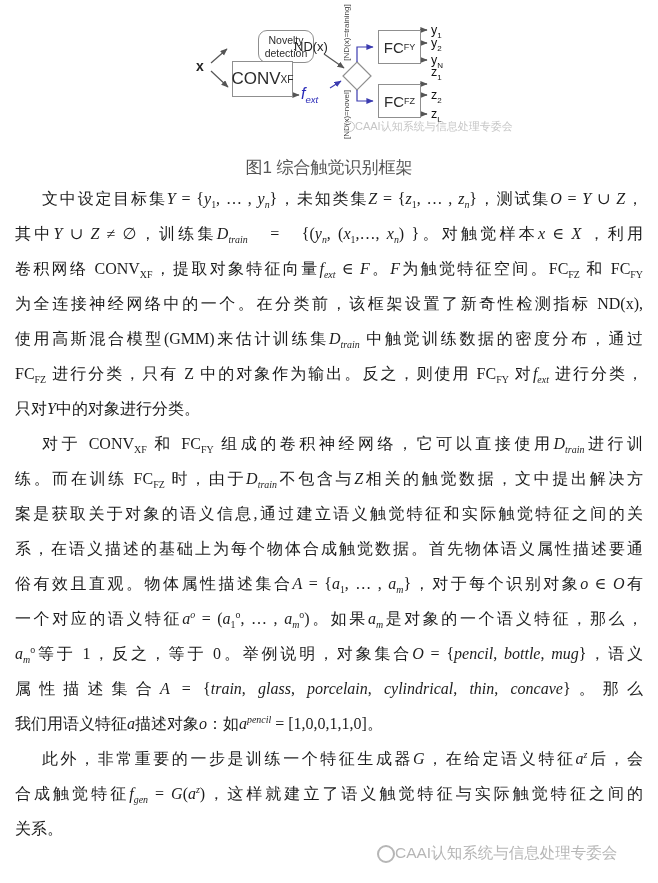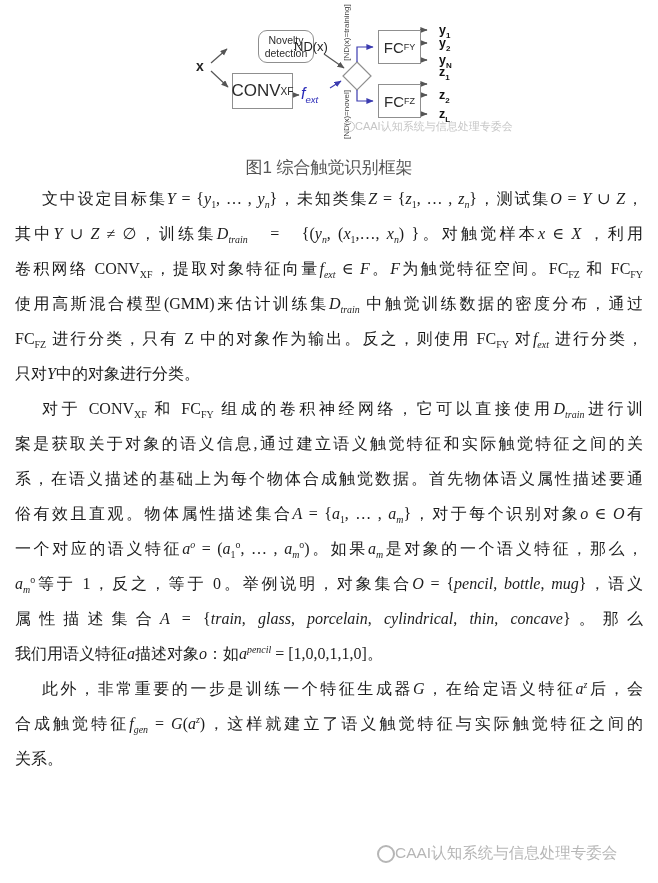--- a/index.html
+++ b/index.html
@@ -21,21 +21,21 @@
   .dg-math{font-family:Liberation Sans, sans-serif;font-style:italic;}
   .blue{color:#2a2ab8;}
   sub.small{font-size:0.6em;}
   .vlabel{
     position:absolute;font-family:"Liberation Sans","DejaVu Sans",sans-serif;
     font-size:8px;color:#444;width:62px;height:11px;text-align:center;
     transform:rotate(-90deg);transform-origin:center;
   }
   .outlab{
     position:absolute;left:431px;font-family:"Liberation Sans","DejaVu Sans",sans-serif;
-    font-size:12.5px;font-weight:700;color:#111;height:14px;line-height:14px;margin-left:8px;
+    font-size:12.5px;font-weight:400;color:#111;height:14px;line-height:14px;
   }
   .outlab sub{font-size:8px;}
   
   .wmark{display:flex;align-items:center;color:#c6c6c6;
     font-family:"Liberation Sans","DejaVu Sans",sans-serif;}
   .wmark .ring{display:inline-block;border-radius:50%;border:1.5px solid #c6c6c6;box-sizing:border-box;}
   #figure-watermark{left:344px;top:119px;font-size:11px;}
   #figure-watermark .ring{width:11px;height:11px;}
   #footer-watermark{left:377px;top:843px;font-size:15.5px;color:#b6b6b6;}
   #footer-watermark .ring{width:18px;height:18px;border-width:2px;border-color:#b6b6b6;}
@@ -91,21 +91,21 @@
     <line x1="420" y1="95" x2="427" y2="95" stroke="#333" stroke-width="1.2" marker-end="url(#ag)"></line>
     <line x1="420" y1="114" x2="427" y2="114" stroke="#333" stroke-width="1.2" marker-end="url(#ag)"></line>
   </svg>
 
   <div class="dg-label" style="left:196px;top:58px;font-size:14px;font-weight:600;">x</div>
 
   <div class="dgbox rounded" style="left:230px;top:30px;width:56px;height:33px;padding:2px;">Novelty detection</div>
 
   <div class="dg-label" style="left:294px;top:39px;font-size:13px;">ND(x)</div>
 
-  <div class="dgbox" style="left:232px;top:73px;width:61px;height:36px;font-size:17px;">
+  <div class="dgbox" style="left:232px;top:61px;width:61px;height:36px;font-size:17px;">
     <span>CONV</span>
       <sub class="small">XF</sub>
   </div>
 
   <div class="dg-label dg-math blue" style="left:301px;top:85px;font-size:16px;">
     <span>f</span><sub class="small" style="font-style:italic;">ext</sub>
   </div>
 
   <div class="vlabel" style="left:316px;top:27px;">[ND(x)=training]</div>
   <div class="vlabel" style="left:316px;top:109px;">[ND(x)=novel]</div>
@@ -143,24 +143,26 @@
     <span>CAAI认知系统与信息处理专委会</span>
   </div>
 </div>
 
 <div id="caption">图1 综合触觉识别框架</div>
 
 <div id="bodytext">
   <div class="ln ind">文中设定目标集<i>Y</i> = {<i>y</i><sub>1</sub>, … , <i>y<sub>n</sub></i>}，未知类集<i>Z</i> = {<i>z</i><sub>1</sub>, … , <i>z<sub>n</sub></i>}，测试集<i>O</i> = <i>Y</i> ∪ <i>Z</i>，</div>
   <div class="ln">其中<i>Y</i> ∪ <i>Z</i> ≠ ∅，训练集<i>D<sub>train</sub></i>　=　{(<i>y<sub>n</sub></i>, (<i>x</i><sub>1</sub>,…, <i>x<sub>n</sub></i>) }。对触觉样本<i>x</i> ∈ <i>X</i> ，利用</div>
   <div class="ln">卷积网络 CONV<sub>XF</sub>，提取对象特征向量<i>f<sub>ext</sub></i> ∈ <i>F</i>。<i>F</i>为触觉特征空间。FC<sub>FZ</sub> 和 FC<sub>FY</sub></div>
+  <div class="ln">为全连接神经网络中的一个。在分类前，该框架设置了新奇性检测指标 ND(x),</div>
   <div class="ln">使用高斯混合模型(GMM)来估计训练集<i>D<sub>train</sub></i> 中触觉训练数据的密度分布，通过</div>
   <div class="ln">FC<sub>FZ</sub> 进行分类，只有 Z 中的对象作为输出。反之，则使用 FC<sub>FY</sub> 对<i>f<sub>ext</sub></i> 进行分类，</div>
   <div class="ln pe">只对<i>Y</i>中的对象进行分类。</div>
   <div class="ln ind">对于 CONV<sub>XF</sub> 和 FC<sub>FY</sub> 组成的卷积神经网络，它可以直接使用<i>D<sub>train</sub></i>进行训</div>
+  <div class="ln">练。而在训练 FC<sub>FZ</sub> 时，由于<i>D<sub>train</sub></i>不包含与<i>Z</i>相关的触觉数据，文中提出解决方</div>
   <div class="ln">案是获取关于对象的语义信息,通过建立语义触觉特征和实际触觉特征之间的关</div>
   <div class="ln">系，在语义描述的基础上为每个物体合成触觉数据。首先物体语义属性描述要通</div>
   <div class="ln">俗有效且直观。物体属性描述集合<i>A</i> = {<i>a</i><sub>1</sub>, … , <i>a<sub>m</sub></i>}，对于每个识别对象<i>o</i> ∈ <i>O</i>有</div>
   <div class="ln">一个对应的语义特征<i>a<sup>o</sup></i> = (<i>a</i><sub>1</sub><sup>o</sup>, … , <i>a<sub>m</sub></i><sup>o</sup>)。如果<i>a<sub>m</sub></i>是对象的一个语义特征，那么，</div>
   <div class="ln"><i>a<sub>m</sub></i><sup>o</sup>等于 1，反之，等于 0。举例说明，对象集合<i>O</i> = {<i>pencil</i>, <i>bottle</i>, <i>mug</i>}，语义</div>
   <div class="ln">属性描述集合<i>A</i> = {<i>train</i>, <i>glass</i>, <i>porcelain</i>, <i>cylindrical</i>, <i>thin</i>, <i>concave</i>}。那么</div>
   <div class="ln pe">我们用语义特征<i>a</i>描述对象<i>o</i>：如<i>a<sup>pencil</sup></i> = [1,0,0,1,1,0]。</div>
   <div class="ln ind">此外，非常重要的一步是训练一个特征生成器<i>G</i>，在给定语义特征<i>a<sup>z</sup></i>后，会</div>
   <div class="ln">合成触觉特征<i>f<sub>gen</sub></i> = <i>G</i>(<i>a<sup>z</sup></i>)，这样就建立了语义触觉特征与实际触觉特征之间的</div>
   <div class="ln pe">关系。</div>

